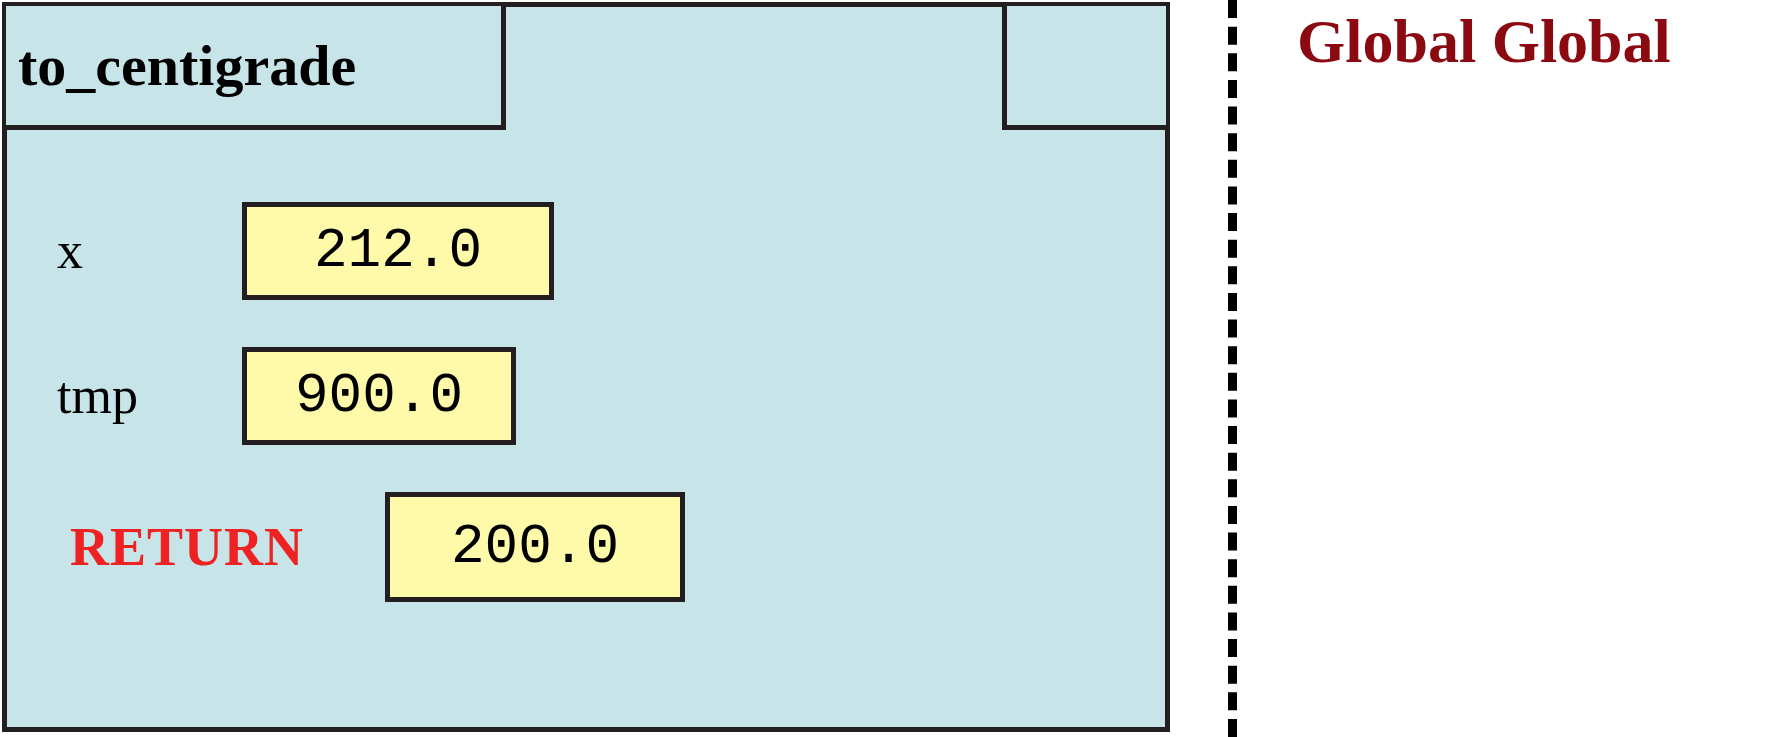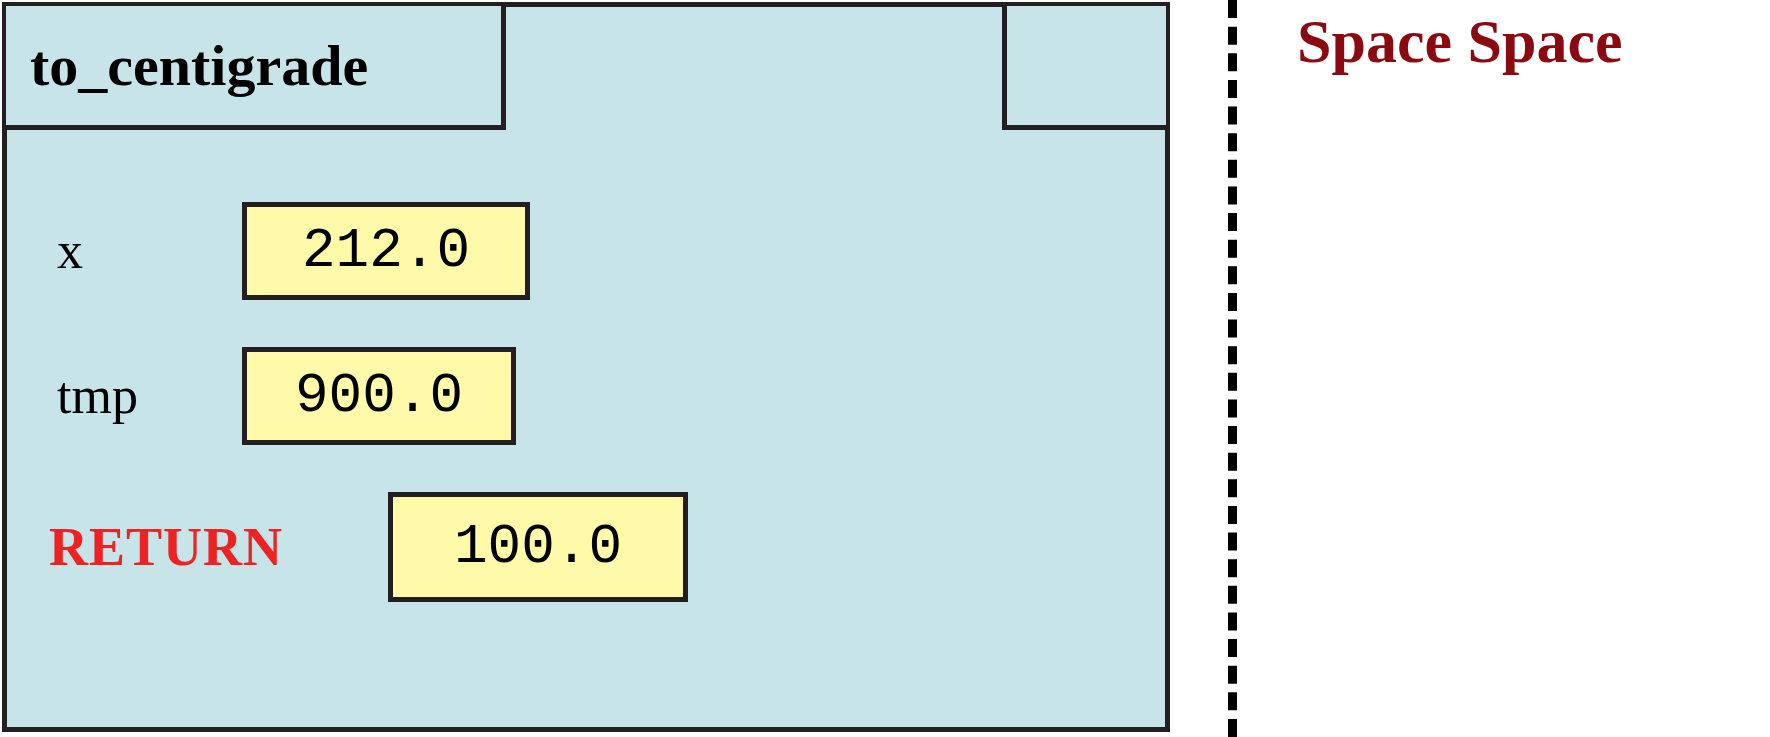--- a/index.html
+++ b/index.html
@@ -46,21 +46,21 @@
     border-right: 5px solid #231f20;
     border-bottom: 5px solid #231f20;
     box-sizing: border-box;
     display: flex;
     align-items: center;
   }
   #function-name-label {
     font-size: 58px;
     font-weight: bold;
     color: #000000;
-    padding-left: 24px;
+    padding-left: 12px;
     letter-spacing: 0px;
     line-height: 1;
     white-space: nowrap;
   }
 
   #line-number-box {
     position: absolute;
     left: 995px;
     top: -1px;
     width: 164px;
@@ -111,29 +111,29 @@
     font-family: "Liberation Mono", "DejaVu Sans Mono", monospace;
     font-size: 56px;
     color: #000000;
     line-height: 1;
     white-space: nowrap;
   }
 
   
   #row-x { left: 50px; top: 195px; }
   #row-x .var-name { width: 185px; }
-  #row-x .var-value-box { width: 288px; height: 98px; text-align: center; }
+  #row-x .var-value-box { width: 312px; height: 98px; text-align: center; }
 
   
   #row-tmp { left: 50px; top: 340px; justify-content: center; }
   #row-tmp .var-name { width: 185px; }
   #row-tmp .var-value-box { width: 274px; height: 98px; }
 
   
-  #row-return { left: 42px; top: 485px; gap: 24px; }
+  #row-return { left: 63px; top: 485px; }
   #row-return .var-name { width: 315px; }
   #row-return .var-value-box { width: 300px; height: 110px; }
 
   
   #separator {
     position: absolute;
     left: 1228px;
     top: 0px;
     width: 0px;
     height: 737px;
@@ -180,21 +180,21 @@
   <div class="var-row" id="row-tmp">
     <span class="var-name">tmp</span>
     <div class="var-value-box">
       <span class="var-value">900.0</span>
     </div>
   </div>
 
   <div class="var-row" id="row-return">
     <span class="var-name return-marker">RETURN</span>
     <div class="var-value-box">
-      <span class="var-value">100.0</span>
+      <span class="var-value">200.0</span>
     </div>
   </div>
 
 </div>
 
 <div id="separator"></div>
 
-<div id="global-space-label">Space Space</div>
+<div id="global-space-label">Global Global</div>
 
 </body></html>

